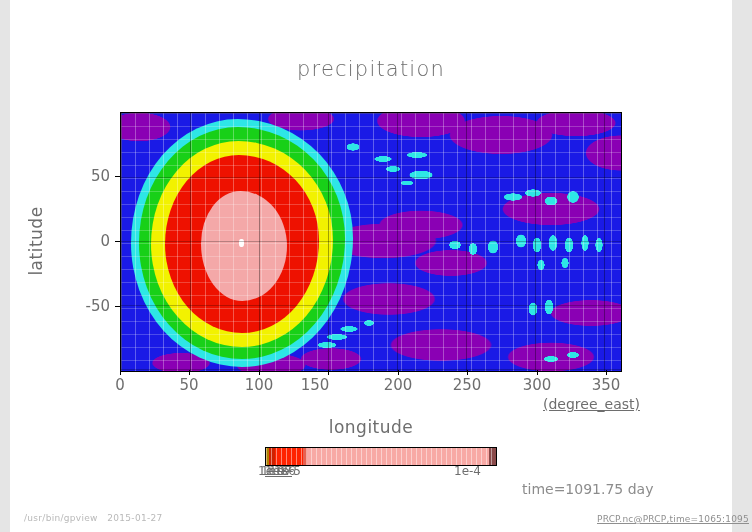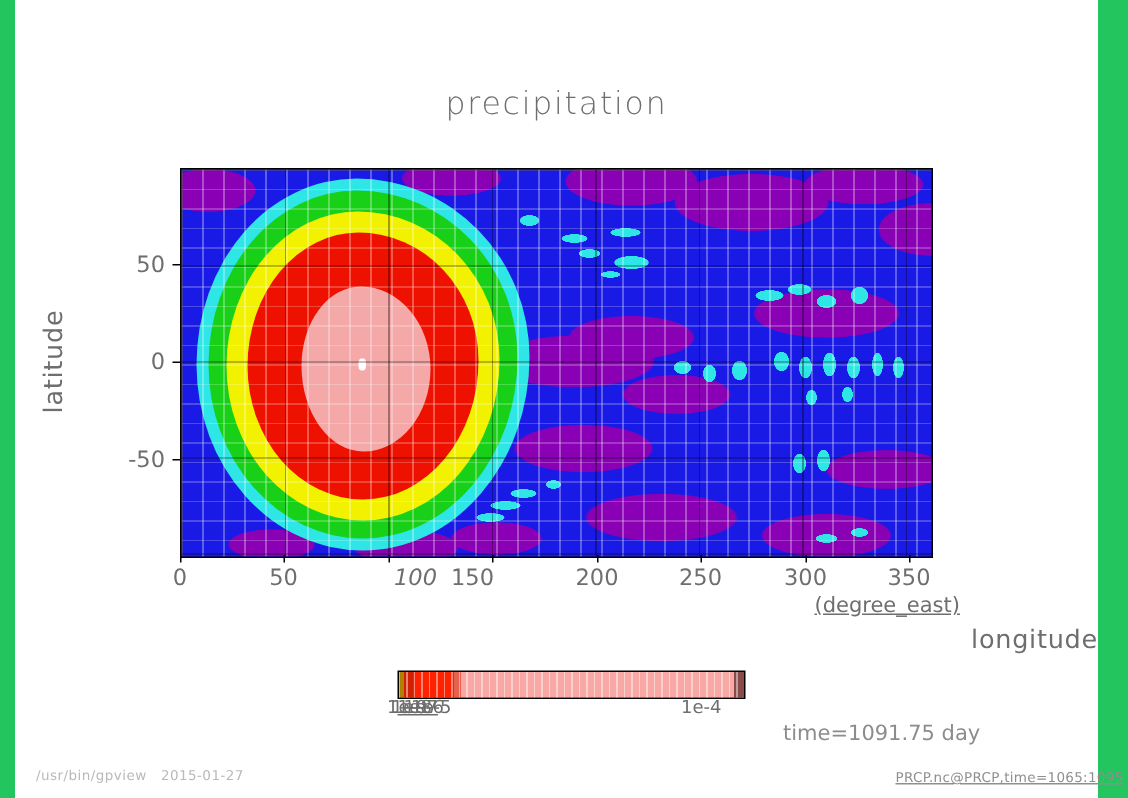--- a/index.html
+++ b/index.html
@@ -2,21 +2,21 @@
 <html><head>
 <meta charset="utf-8">
 <style>
   html,body{margin:0;padding:0;}
   body{
     width:752px;height:532px;
     background:#000000;
     font-family:"DejaVu Sans", sans-serif;
     overflow:hidden;
   }
-  #root{position:relative;width:752px;height:532px;background:#22c55e;}
+  #root{position:relative;width:752px;height:532px;background:#e5e5e5;}
 
   
   #canvas{
     position:absolute;left:10px;top:0px;width:722px;height:532px;
     background:#ffffff;
   }
 
   
   #title{
     position:absolute;left:0;top:57px;width:722px;
@@ -129,21 +129,21 @@
   .tickmarkx{position:absolute;width:1px;height:5px;background:#000;}
   .tickmarky{position:absolute;width:5px;height:1px;background:#000;}
 
   #ylabel{
     position:absolute;left:26px;top:241px;
     font-size:17px;color:#6e6e6e;
     transform:translate(-50%,-50%) rotate(-90deg);
     white-space:nowrap;letter-spacing:.5px;
   }
   #xlabel{
-    position:absolute;left:0;top:417px;width:722px;text-align:right;
+    position:absolute;left:0;top:417px;width:722px;text-align:center;
     font-size:17px;color:#6e6e6e;letter-spacing:.5px;
   }
   #unitNorth{position:absolute;left:28px;top:388px;font-size:14px;color:#6e6e6e;}
   #unitEast{position:absolute;left:533px;top:396px;font-size:14px;color:#6e6e6e;text-decoration:underline;}
 
   
   #cbar{
     position:absolute;left:255px;top:447px;width:230px;height:17px;
     border:1px solid #000;
     background:
@@ -195,21 +195,21 @@
     <div class="tickmarkx" style="left:179px;top:370px;"></div>
     <div class="tickmarkx" style="left:249px;top:370px;"></div>
     <div class="tickmarkx" style="left:318px;top:370px;"></div>
     <div class="tickmarkx" style="left:388px;top:370px;"></div>
     <div class="tickmarkx" style="left:457px;top:370px;"></div>
     <div class="tickmarkx" style="left:527px;top:370px;"></div>
     <div class="tickmarkx" style="left:596px;top:370px;"></div>
 
     <div class="tickx" style="left:110px;top:376px;">0</div>
     <div class="tickx" style="left:179px;top:376px;">50</div>
-    <div class="tickx" style="left:267px;top:376px;font-style:italic;">100</div>
+    <div class="tickx" style="left:249px;top:376px;">100</div>
     <div class="tickx" style="left:305px;top:376px;text-align:right;">150</div>
     <div class="tickx" style="left:388px;top:376px;">200</div>
     <div class="tickx" style="left:457px;top:376px;">250</div>
     <div class="tickx" style="left:527px;top:376px;">300</div>
     <div class="tickx" style="left:596px;top:376px;">350</div>
 
     <div class="tickmarky" style="left:105px;top:176px;"></div>
     <div class="tickmarky" style="left:105px;top:241px;"></div>
     <div class="tickmarky" style="left:105px;top:306px;"></div>
 

